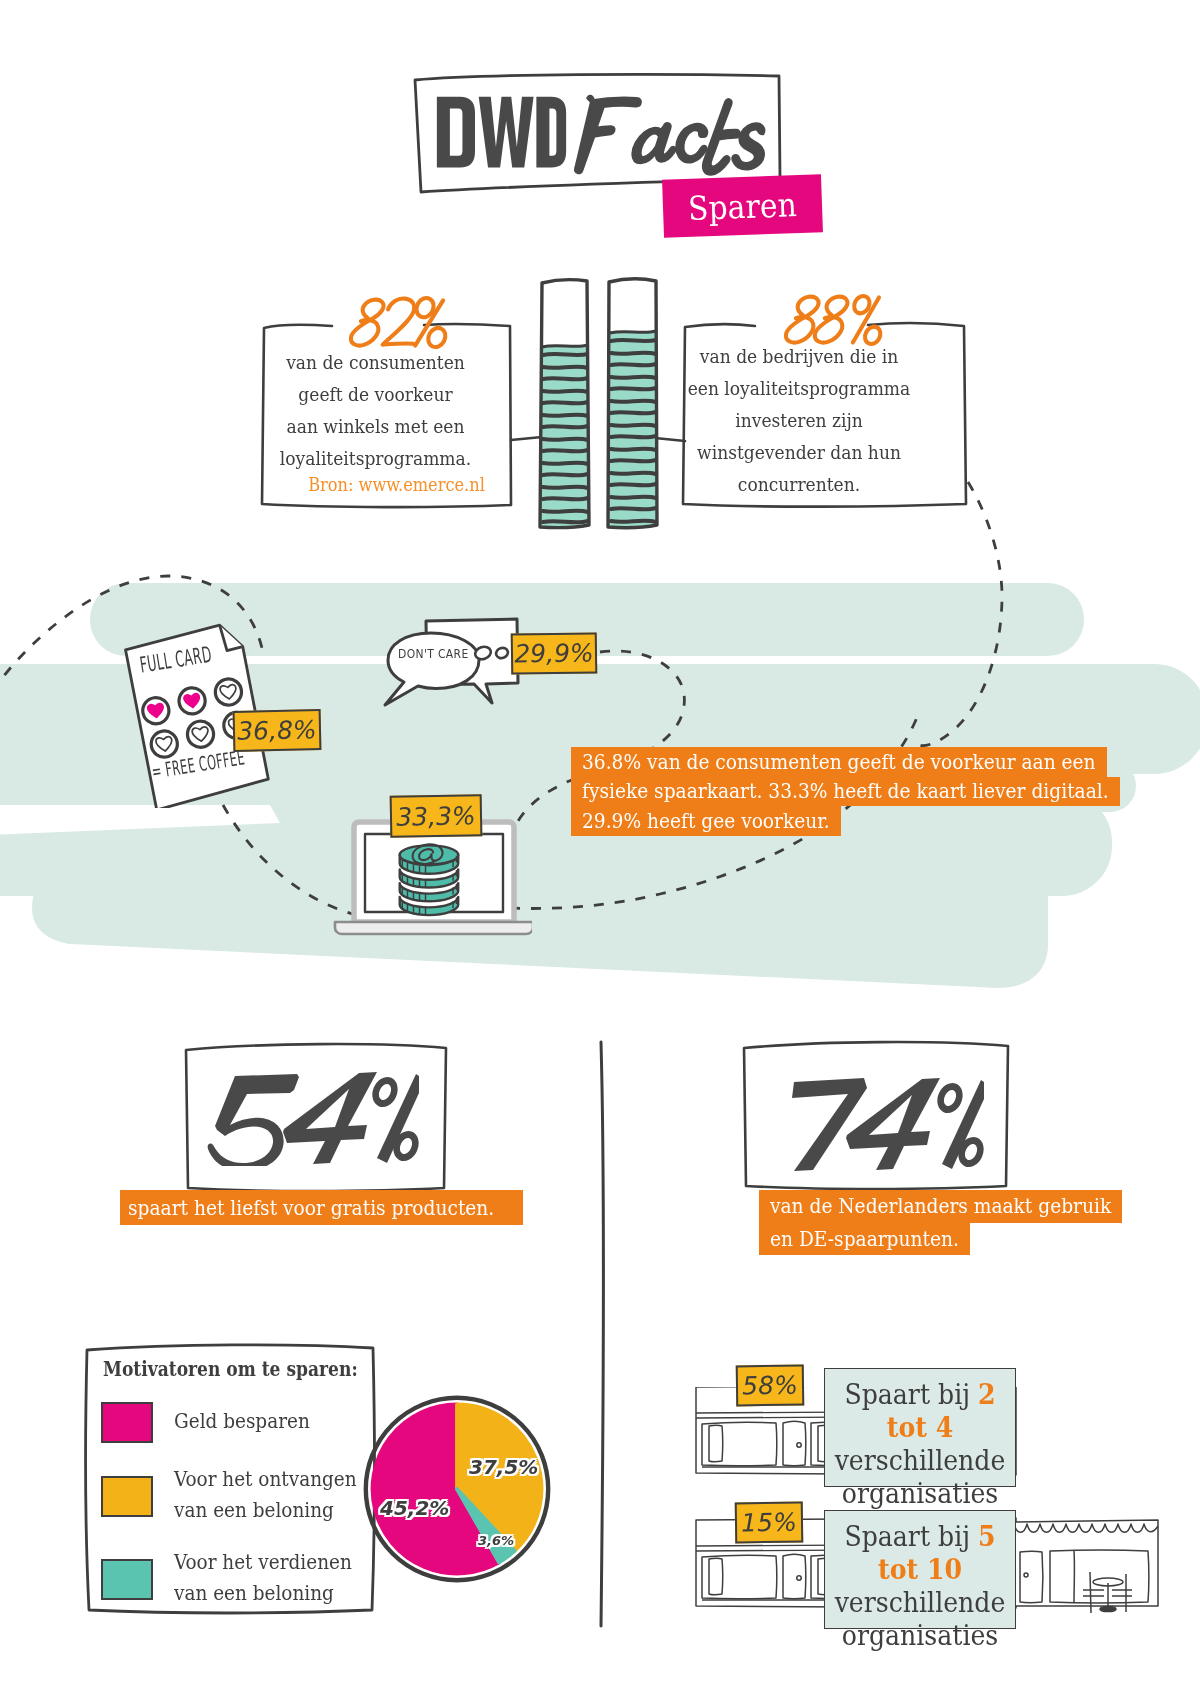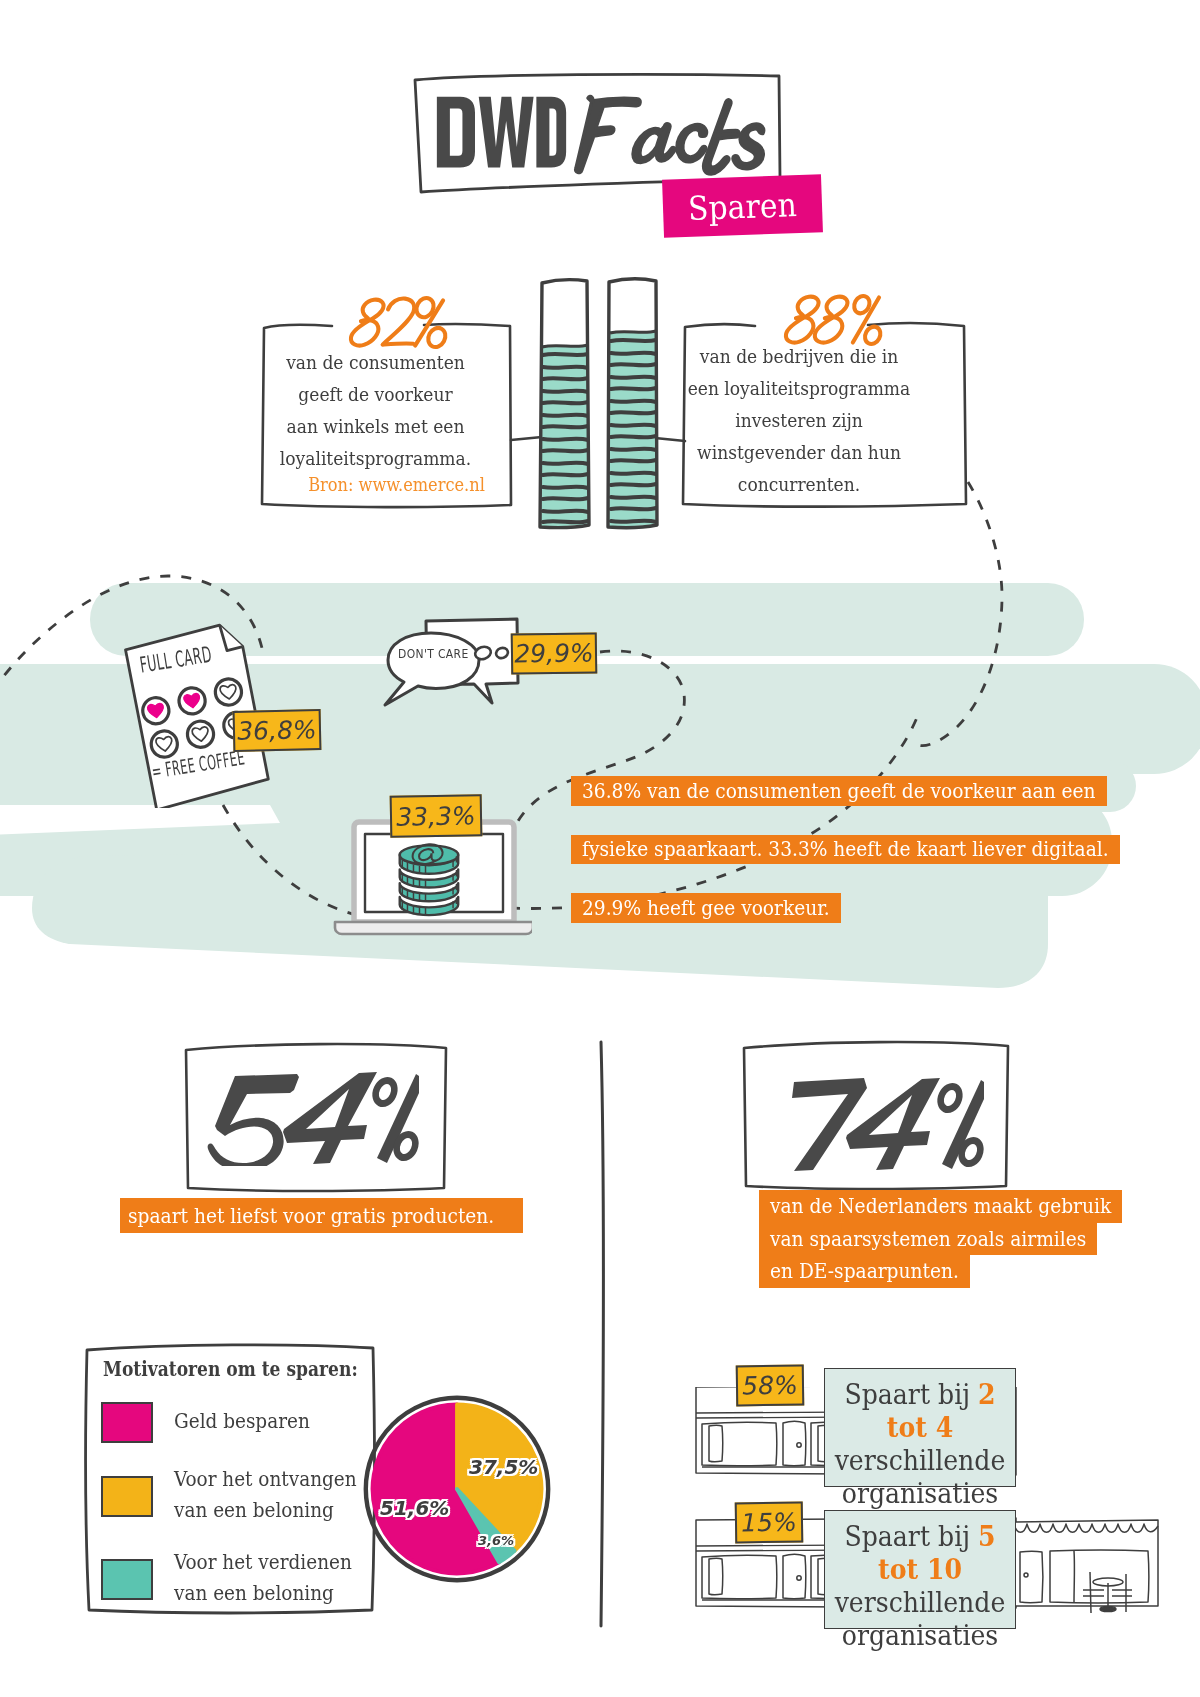--- a/index.html
+++ b/index.html
@@ -18,21 +18,21 @@
   #tag-sparen span{color:#fff;font-family:"DejaVu Serif Condensed","DejaVu Serif",serif;font-size:33px;letter-spacing:0.2px;}
   
   #top-frames{left:0;top:270px;}
   #bars{left:530px;top:275px;}
   #mint-bg{left:0;top:570px;}
   
   #bottom-frames{left:0;top:1030px;}
   #num-54{left:191px;top:1070px;}
   #num-74{left:774px;top:1076px;}
   .orange-band{background:#ef7d18;color:#fff;font-family:"DejaVu Serif Condensed","DejaVu Serif",serif;
-               font-size:20.7px;display:flex;align-items:center;margin-top:8px;}
+               font-size:20.7px;display:flex;align-items:center;}
   #band-54{left:120px;top:1190px;width:395px;height:35px;padding-left:8px;}
   #band-74{left:711px;top:1190px;font-family:"DejaVu Serif Condensed","DejaVu Serif",serif;
            font-size:20.7px;line-height:22.6px;color:#fff;margin-left:48px;}
   #band-74 > div{background:#ef7d18;display:table;padding:5px 11px 5px 11px;}
   
   #legend-frame{left:83px;top:1340px;}
   #legend-title{left:103px;top:1357px;font-family:"DejaVu Serif Condensed","DejaVu Serif",serif;
                 font-weight:bold;font-size:20px;color:#3e3e3e;transform:scaleX(0.95);transform-origin:left top;}
   #legend-items{left:101px;top:1400px;width:270px;}
   .lg-row{display:flex;align-items:center;margin-bottom:21px;}
@@ -77,21 +77,21 @@
   #bubbles{left:382px;top:615px;}
   #bubble-text{left:398px;top:646px;font-size:13px;letter-spacing:0.4px;transform:scaleX(0.92);transform-origin:left top;}
   #laptop{left:332px;top:818px;}
   .badge{background:#f7b71a;border:2.4px solid #3e3e3e;display:flex;align-items:center;justify-content:center;}
   .badge span{font-family:"DejaVu Sans",sans-serif;font-style:italic;font-weight:normal;font-size:25px;color:#3e3e3e;}
   #badge-card{left:233px;top:710px;width:84px;height:37px;transform:rotate(-1.2deg);}
   #badge-bubble{left:511px;top:633px;width:82px;height:37px;transform:rotate(-0.8deg);}
   #badge-laptop{left:390px;top:795px;width:88px;height:38px;transform:rotate(-1deg);}
   #callout{left:571px;top:747px;font-family:"DejaVu Serif Condensed","DejaVu Serif",serif;
            font-size:20.7px;line-height:22.6px;color:#fff;}
-  #callout > div{background:#ef7d18;display:table;padding:3.5px 11px 3.5px 11px;margin-top:29px;}
+  #callout > div{background:#ef7d18;display:table;padding:3.5px 11px 3.5px 11px;}
 </style>
 </head>
 <body>
 
 <div id="stage">
 
 <div class="abs" id="logo-wrap">
   <svg width="420" height="175" viewBox="0 0 420 175">
     <path class="sketch" d="M3,10 C70,4 250,3 367,6 L368,108 C250,112 96,116 9,122 Z" fill="#fff" stroke="#3e3e3e" stroke-width="2.8" stroke-linejoin="round" stroke-linecap="round"></path>
   </svg>
@@ -335,21 +335,20 @@
       <ellipse cx="352" cy="44" rx="24" ry="31" transform="rotate(24 352 44)"></ellipse>
       <ellipse cx="352" cy="44" rx="11" ry="17" transform="rotate(24 352 44)" fill="#ffffff"></ellipse>
       <path d="M414,8 L432,20 L356,186 L336,176 Z"></path>
       <ellipse cx="394" cy="152" rx="24" ry="31" transform="rotate(24 394 152)"></ellipse>
       <ellipse cx="394" cy="152" rx="11" ry="17" transform="rotate(24 394 152)" fill="#ffffff"></ellipse>
     </g>
   </g>
 </svg>
 <div class="abs" id="band-74">
       <div>van de Nederlanders maakt gebruik</div>
-      <div>van spaarsystemen zoals airmiles</div>
       <div>en DE-spaarpunten.</div>
     </div>
 
 <svg class="abs" id="legend-frame" width="300" height="280" viewBox="0 0 300 280">
   <path d="M4,10 C90,4 210,3 290,8 C292,90 292,190 289,270 C200,274 90,274 6,270 C2,190 2,90 4,10 Z" fill="#ffffff" stroke="#3e3e3e" stroke-width="2.8" stroke-linejoin="round"></path>
 </svg>
 <div class="abs" id="legend-title">Motivatoren om te sparen:</div>
 <div class="abs" id="legend-items">
       <div class="lg-row">
         <div class="lg-sw" style="background: rgb(229, 7, 126);"></div>
@@ -374,21 +373,21 @@
     </div>
 
 <svg class="abs" id="pie" width="192" height="192" viewBox="0 0 200 200">
   <g stroke="#ffffff" stroke-width="4" stroke-linejoin="round">
     <path id="slice-a" d="M100,100 L143.72,176.37 A88,88 0 1 1 100.00,12.00 Z" fill="#e5077e" stroke="#e5077e"></path>
     <path id="slice-b" d="M100,100 L100.00,12.00 A88,88 0 0 1 159.95,164.42 Z" fill="#f3b318" stroke="#f3b318"></path>
     <path id="slice-c" d="M100,100 L159.95,164.42 A88,88 0 0 1 143.72,176.37 Z" fill="#5bc4b0" stroke="#5bc4b0"></path>
   </g>
   <circle cx="100" cy="100" r="95" fill="none" stroke="#3e3e3e" stroke-width="4.6"></circle>
 </svg>
-<div class="abs pie-lbl" id="pie-lbl-1">51,6%</div>
+<div class="abs pie-lbl" id="pie-lbl-1">45,2%</div>
 <div class="abs pie-lbl" id="pie-lbl-2">37,5%</div>
 <div class="abs pie-lbl" id="pie-lbl-3">3,6%</div>
 
 <svg class="abs" id="shops" width="470" height="300" viewBox="0 0 470 300">
   <g fill="#ffffff" stroke="#3e3e3e" stroke-width="1.5" stroke-linejoin="round">
 
     <g>
       <path d="M2,0 L322,-2 L322,88 L2,86 Z"></path>
       <path d="M2,26 L322,24" stroke-width="1.4"></path>
       <path d="M2,31 L322,29" stroke-width="1.4"></path>

